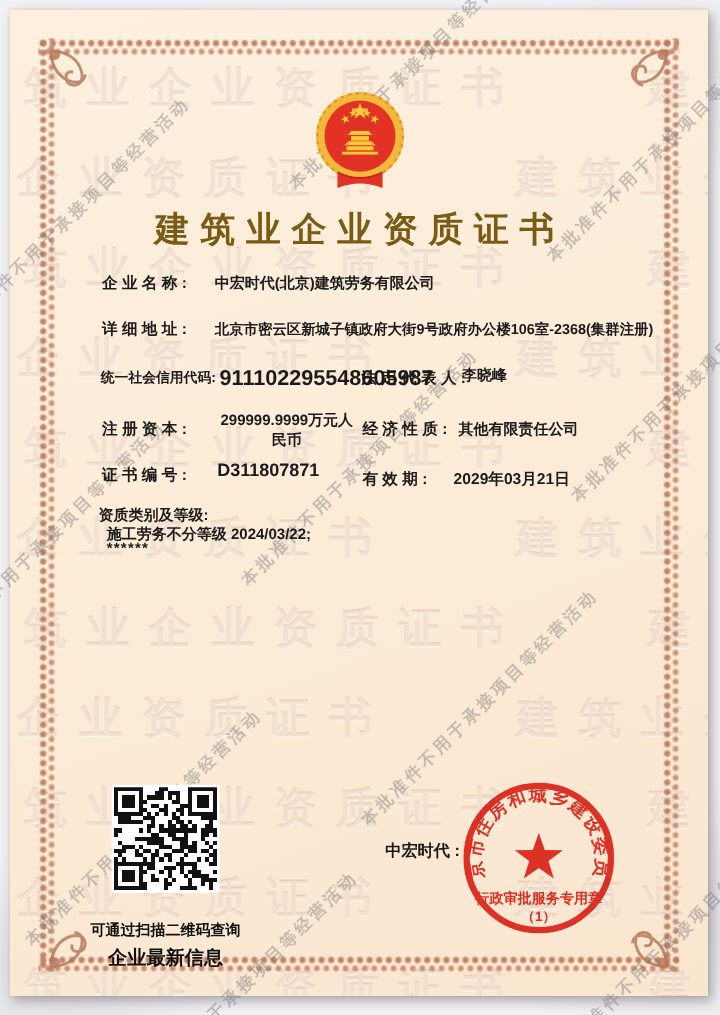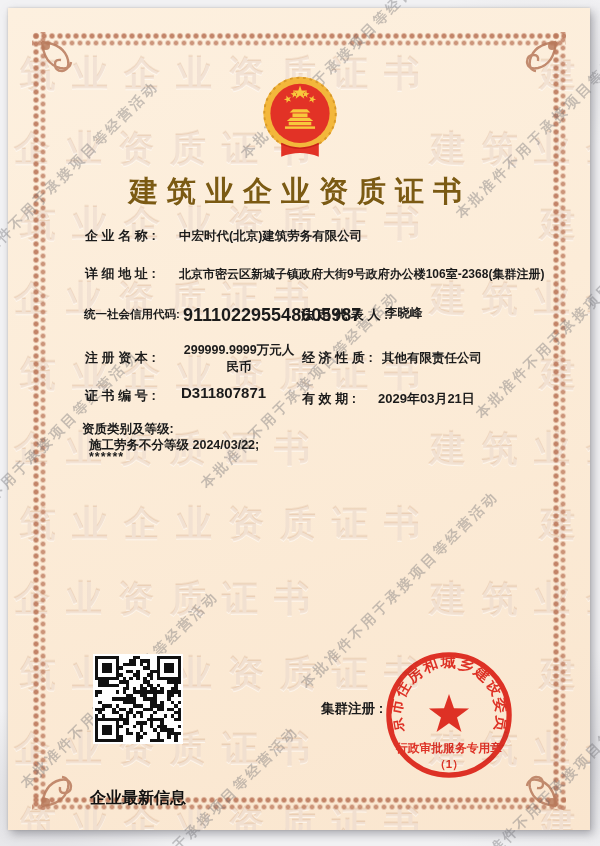--- a/index.html
+++ b/index.html
@@ -402,22 +402,23 @@
           <rect x="7" y="24" width="1" height="1" fill="#111"></rect>
           <rect x="12" y="24" width="1" height="1" fill="#111"></rect>
           <rect x="16" y="24" width="1" height="1" fill="#111"></rect>
           <rect x="17" y="24" width="1" height="1" fill="#111"></rect>
           <rect x="18" y="24" width="1" height="1" fill="#111"></rect>
           <rect x="19" y="24" width="1" height="1" fill="#111"></rect>
           <rect x="23" y="24" width="1" height="1" fill="#111"></rect>
         </svg>
     </div>
     <div class="qr-cap" style="left:78px;top:788px;width:120px;font-size:16px;">企业最新信息</div>
-
-    <span class="issuer">集群注册 :</span>
+    <div class="qr-cap" style="left:58px;top:767px;width:160px;font-size:12.5px;">可通过扫描二维码查询</div>
+
+    <span class="issuer">中宏时代 :</span>
 
     <svg class="seal" width="130" height="130" viewBox="0 0 160 160">
       <defs>
         <path id="sealArc" d="M24.5,100.2 A59,59 0 1 1 135.5,100.2" fill="none"></path>
       </defs>
       <circle cx="80" cy="80" r="74" fill="none" stroke="#e0251b" stroke-width="6.5"></circle>
       <use href="#st" fill="#e0251b" transform="translate(80,80) scale(2.6)"></use>
       <text font-size="18.5" font-weight="700" fill="#e0251b" letter-spacing="2">
         <textPath href="#sealArc" startOffset="50%" text-anchor="middle">北京市住房和城乡建设委员会</textPath>
       </text>

